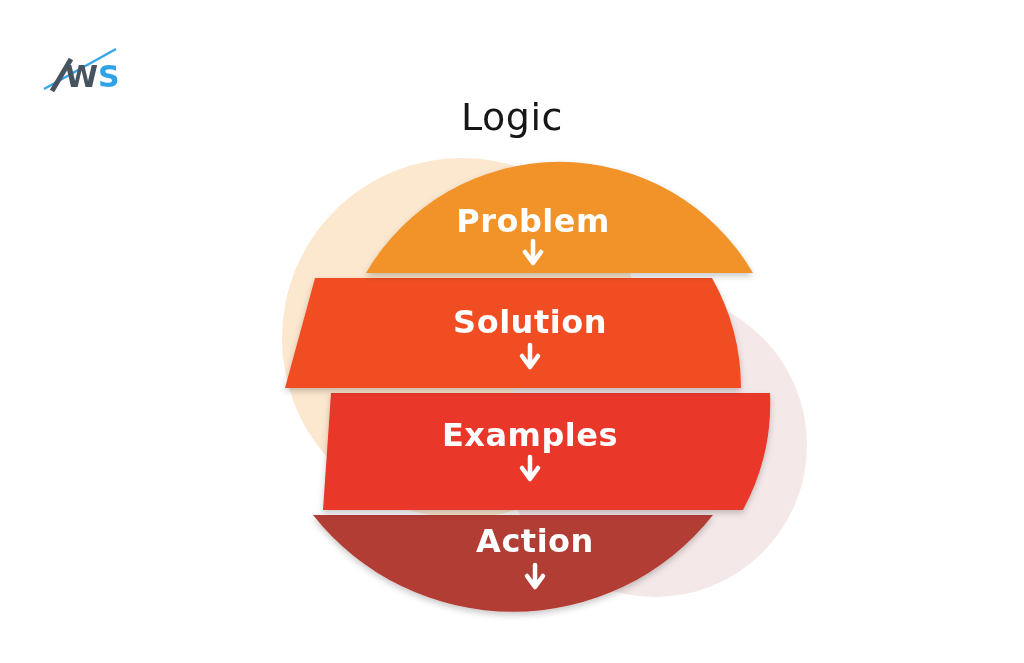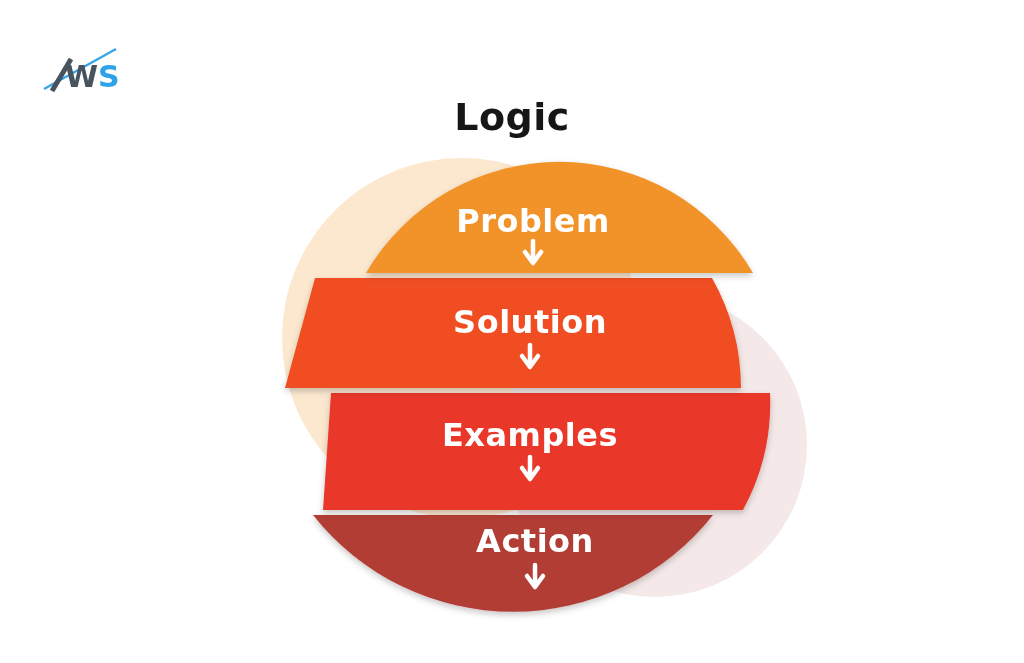--- a/index.html
+++ b/index.html
@@ -10,21 +10,21 @@
     overflow: hidden;
     position: relative;
   }
   .logo {
     position: absolute; left: 42px; top: 44px;
     width: 110px; height: 52px;
   }
   .page-title {
     position: absolute; top: 95px; left: 0; width: 100%;
     text-align: center;
-    font-size: 38px; font-weight: 700; color: #161616;
+    font-size: 38px; font-weight: 400; color: #161616;
     letter-spacing: 0.5px;
   }
   svg.diagram { position: absolute; left: 0; top: 0; }
   .step-label {
     font-size: 32px; font-weight: 700;
     fill: #ffffff; text-anchor: middle; letter-spacing: 0.5px;
     font-family: "DejaVu Sans", "Liberation Sans", sans-serif;
   }
   .logo-letter {
     font-size: 30px; font-weight: bold;

